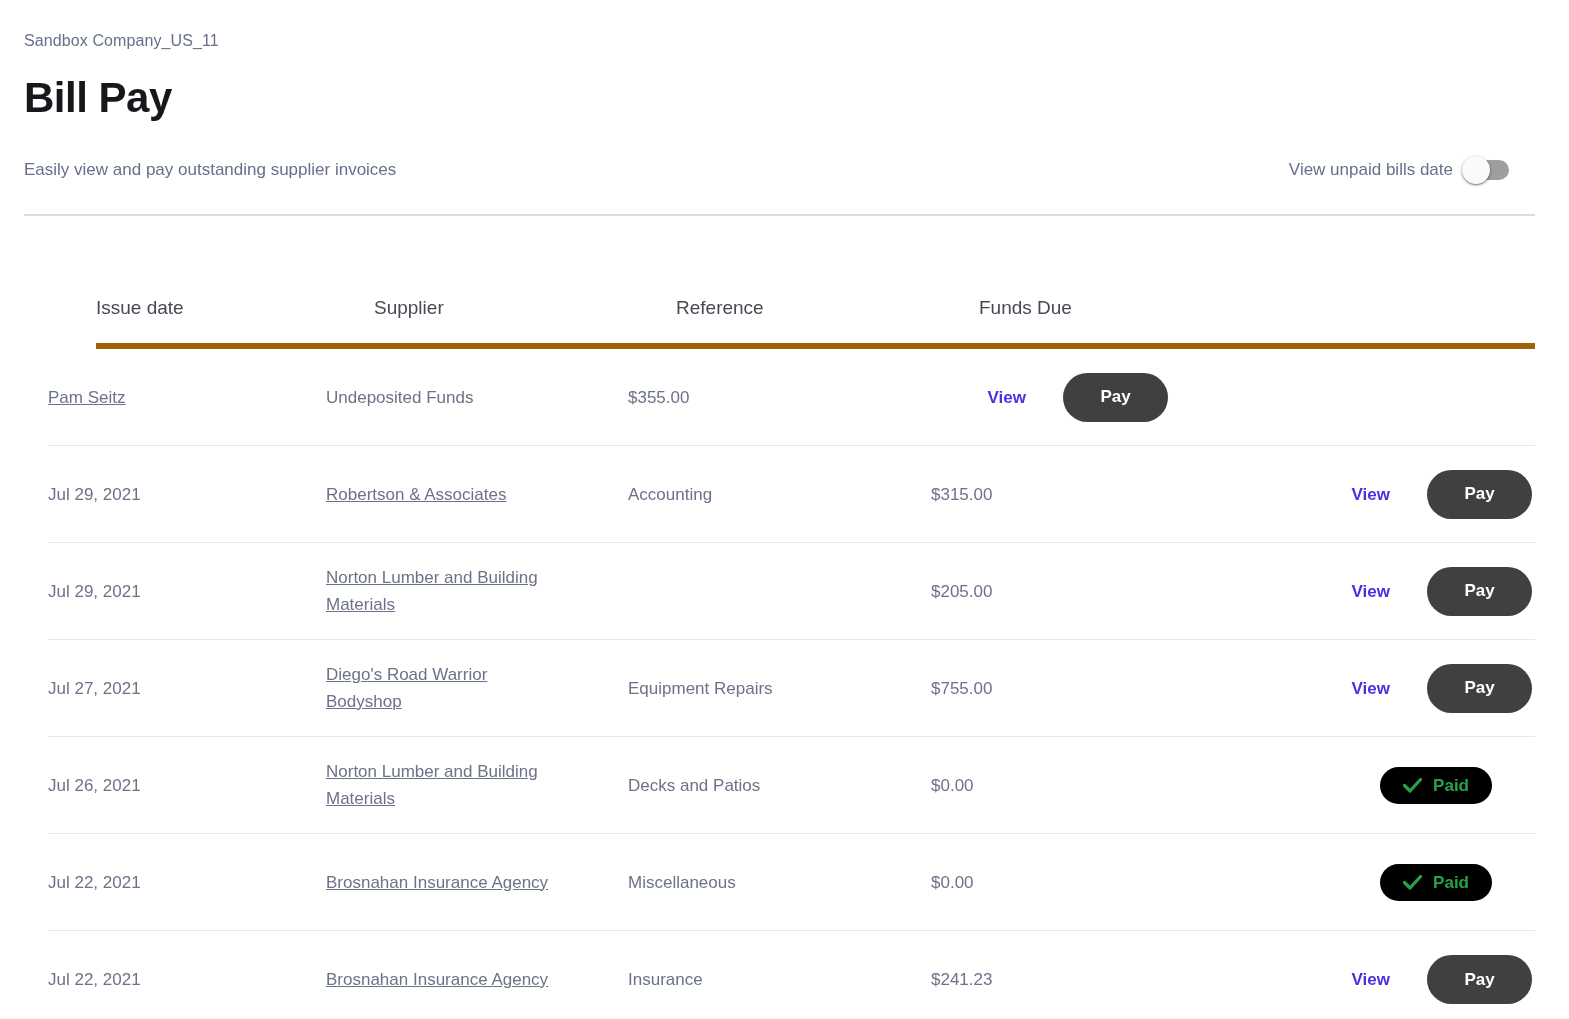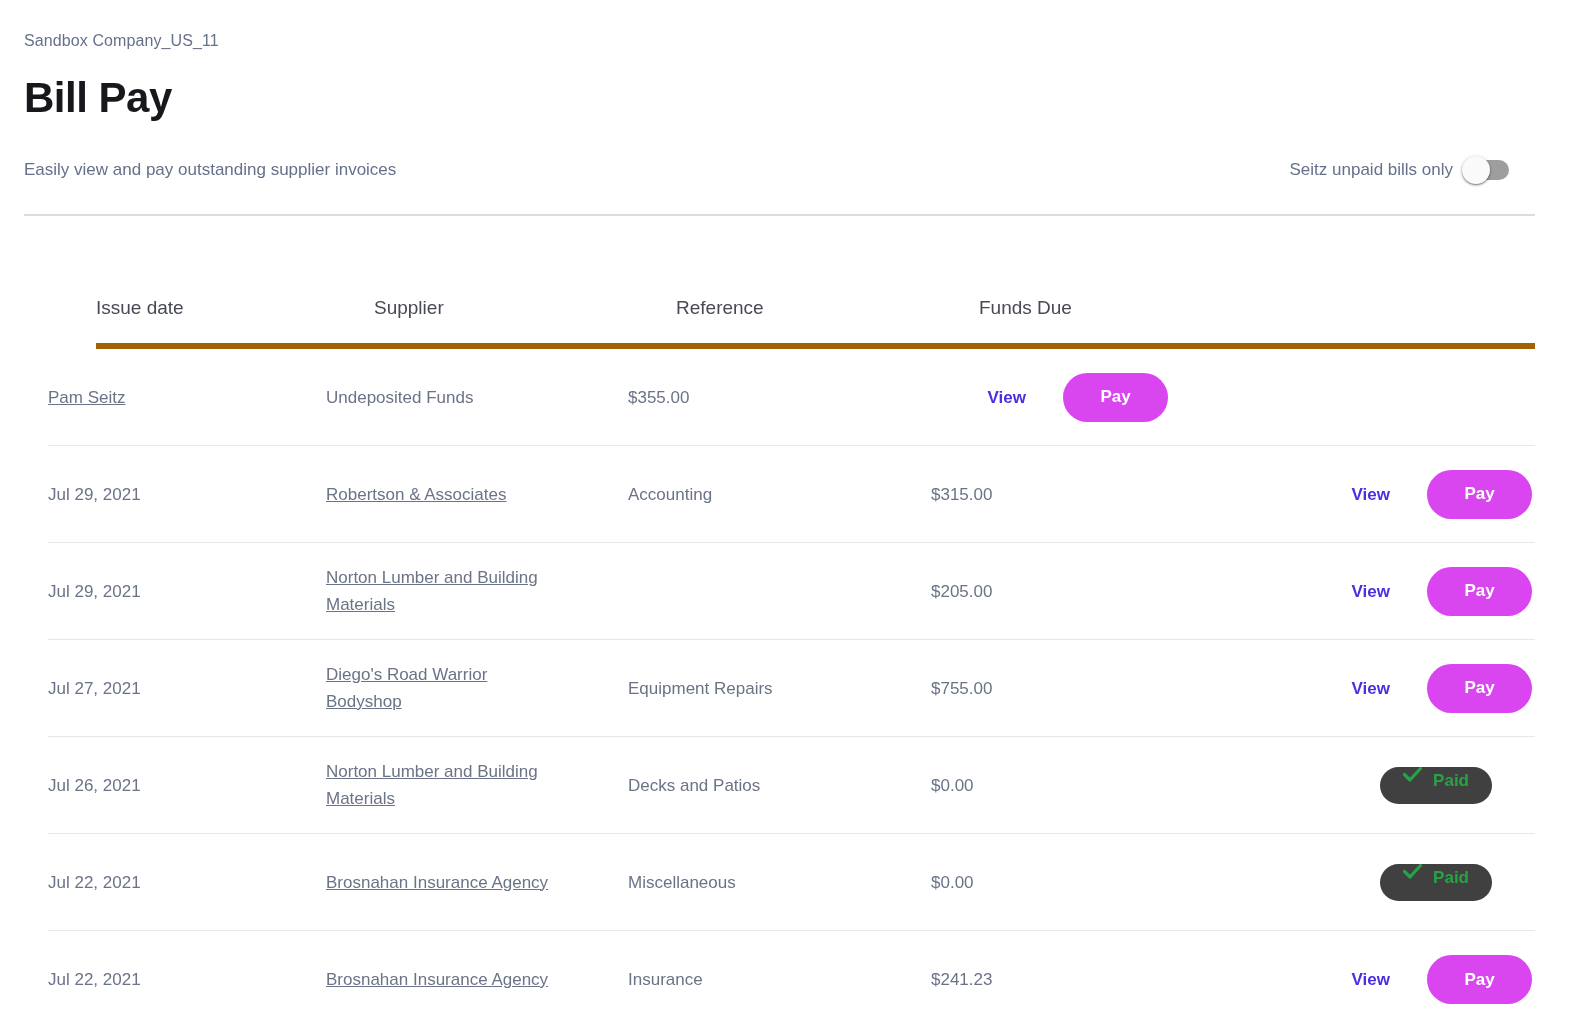--- a/index.html
+++ b/index.html
@@ -118,54 +118,55 @@
     font-weight: bold;
     color: #4b2fe0;
     text-decoration: none;
     cursor: pointer;
     margin-right: 37px;
   }
   .pay-btn {
     width: 105px; height: 49px;
     border: none;
     border-radius: 24.5px;
-    background: #d946ef;
+    background: #404040;
     color: #ffffff;
     font-family: "Liberation Sans", sans-serif;
     font-size: 17px;
     font-weight: bold;
     cursor: pointer;
   }
   .paid-badge {
     display: inline-flex;
+    align-items: center;
     height: 37px;
     padding: 0 23px;
     border-radius: 18.5px;
-    background: #404040;
+    background: #000000;
     margin-right: 40px;
   }
   .paid-badge .check-icon { margin-right: 11px; display: inline-flex; }
   .paid-badge .paid-text {
     font-size: 17px;
     font-weight: bold;
     color: #27a346;
   }
 </style>
 </head>
 <body>
 
 <div class="page">
 
   <div class="header">
     <div class="company">Sandbox Company_US_11</div>
     <h1 class="title">Bill Pay</h1>
     <div class="sub-row">
       <div class="subtitle">Easily view and pay outstanding supplier invoices</div>
       <div class="toggle-wrap">
-        <span class="toggle-label">Seitz unpaid bills only</span>
+        <span class="toggle-label">View unpaid bills date</span>
         <span class="switch">
           <span class="track"></span>
           <span class="knob"></span>
         </span>
       </div>
     </div>
   </div>
 
   <div class="page-divider"></div>
 

